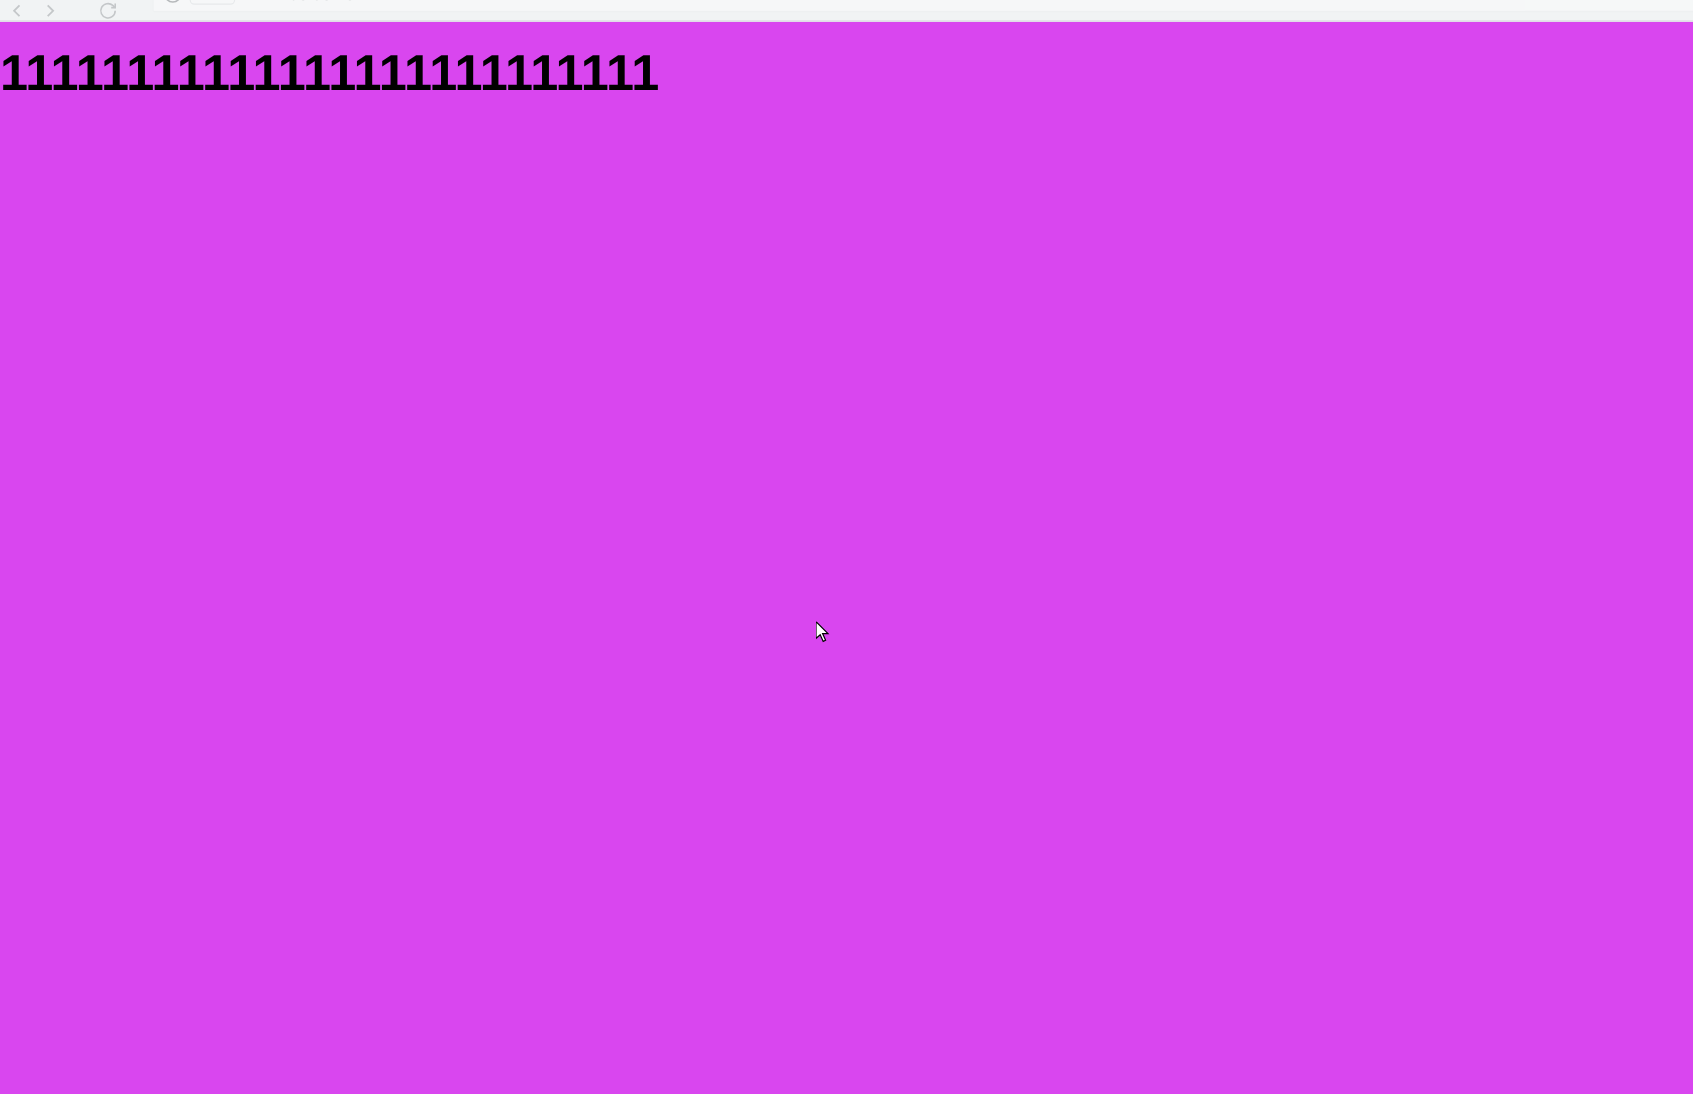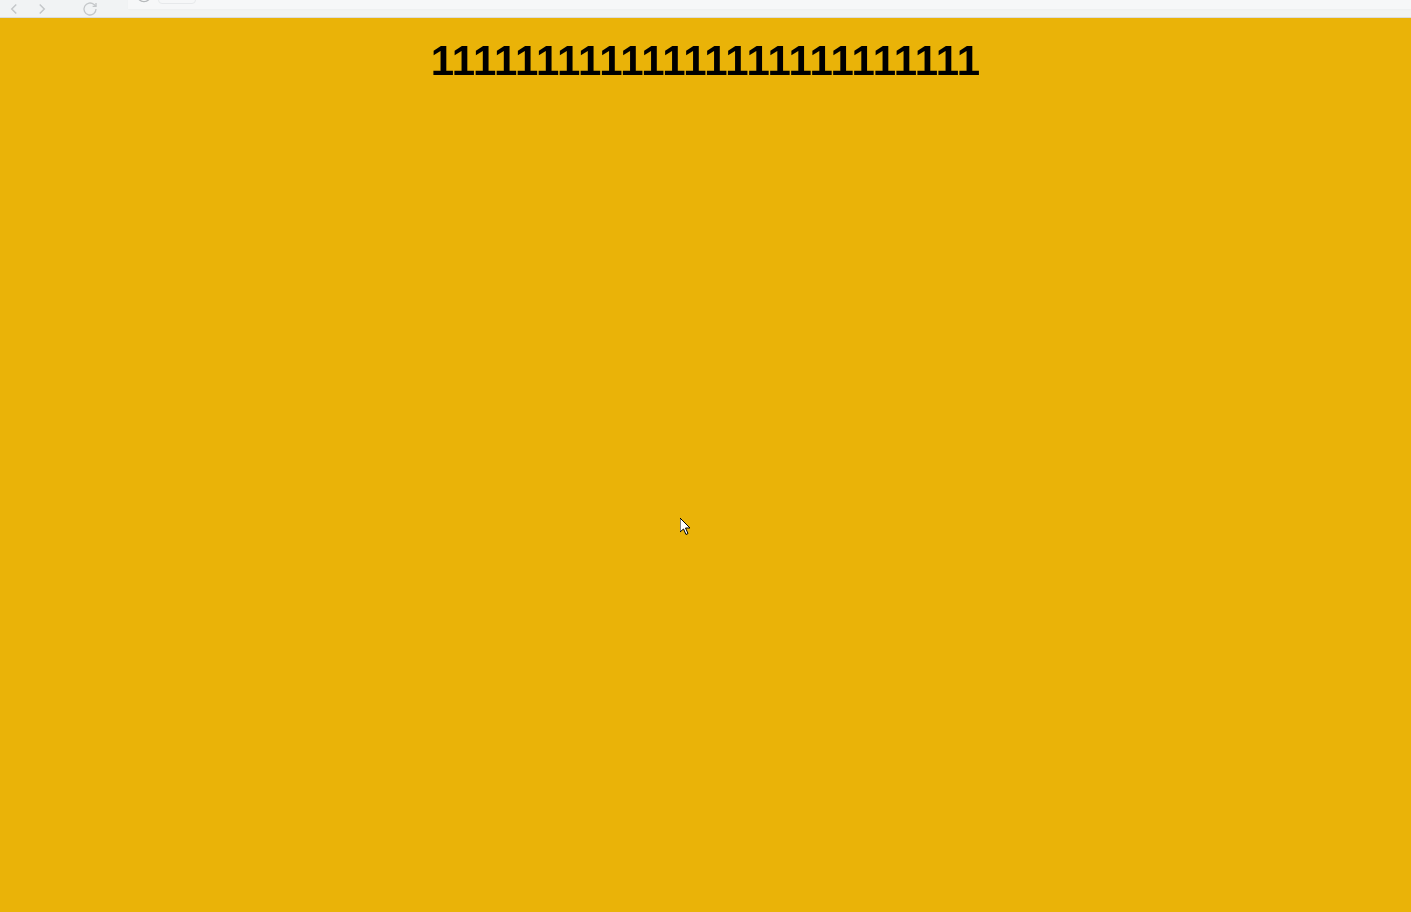--- a/index.html
+++ b/index.html
@@ -84,24 +84,23 @@
       height: 18px;
       display: flex;
       align-items: center;
     }
     .address-text {
       color: #5f6368;
       font-size: 14px;
       flex: 1;
     }
     .page-content {
-      background: #eab308;
+      background: #d946ef;
       padding: 0;
       height: calc(100% - 18px);
-      text-align: center;
     }
     .heading-text {
       font-size: 42px;
       font-weight: 700;
       color: #000000;
       letter-spacing: 0px;
       font-family: Arial, Helvetica, sans-serif;
       line-height: 1.2;
       padding-top: 18px;
       padding-left: 0;

